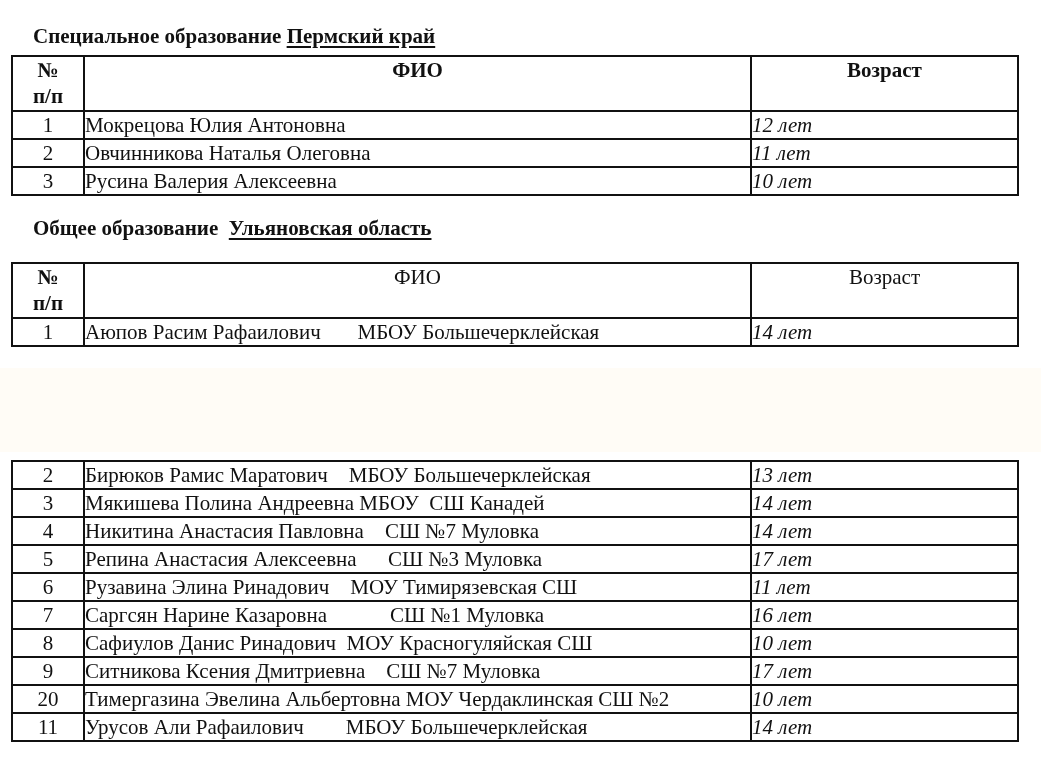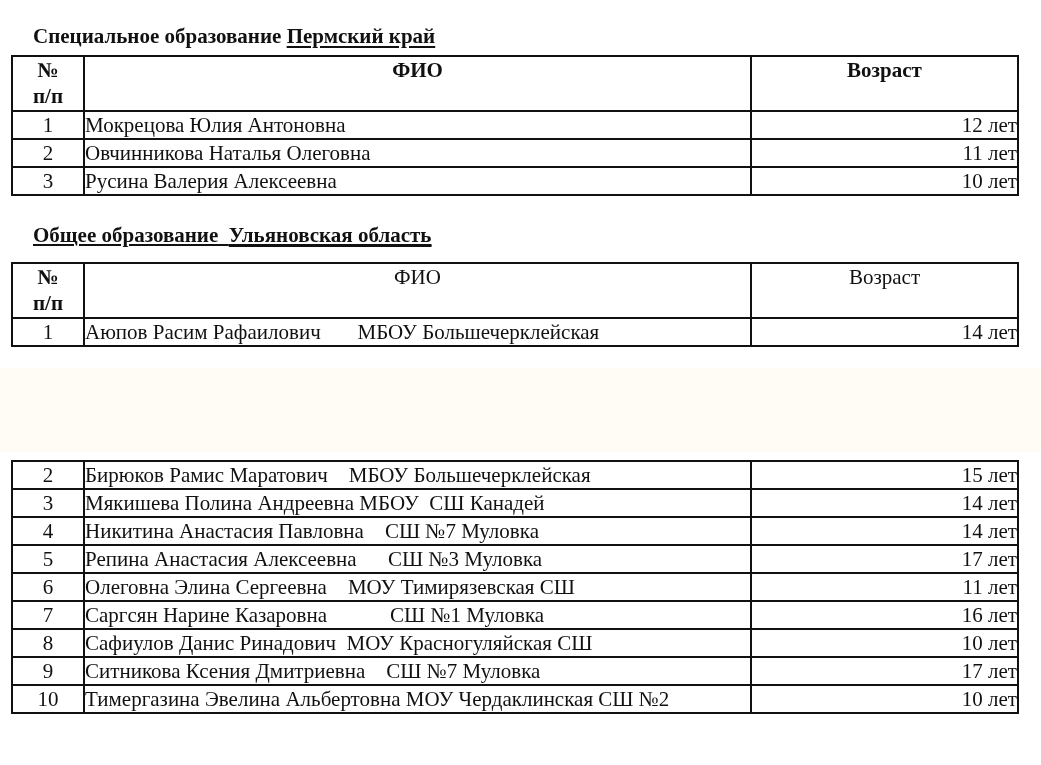--- a/index.html
+++ b/index.html
@@ -24,21 +24,21 @@
   }
   col.c-num { width: 72px; }
   col.c-name { width: 667px; }
   col.c-age { width: 267px; }
   th { font-weight: bold; text-align: center; }
   th.normal { font-weight: normal; }
   th.h-num { line-height: 26px; padding-top: 0px; }
   tr.head th { height: 53px; }
   td.num { text-align: center; }
   td.name { padding-left: 10px; }
-  td.age { text-align: right; }
+  td.age { text-align: left; font-style: italic; }
   .gap-band {
     position: absolute; left: 0; top: 368px; width: 1041px; height: 84px;
     background: #fffcf6;
   }
 </style>
 </head>
 <body>
 
 <div class="section-title" style="top:24px;"><span>Специальное образование </span><span class="region">Пермский край</span></div>
 
@@ -66,21 +66,21 @@
     <td class="age">11 лет</td>
   </tr>
   <tr>
     <td class="num">3</td>
     <td class="name">Русина Валерия Алексеевна</td>
     <td class="age">10 лет</td>
   </tr>
 </tbody>
   </table>
 
-<div class="section-title" style="top:223px;text-decoration:underline;"><span>Общее образование  </span><span class="region">Ульяновская область</span></div>
+<div class="section-title" style="top:216px;"><span>Общее образование  </span><span class="region">Ульяновская область</span></div>
 
 <table class="list" style="top:262px;">
   <colgroup>
       <col class="c-num">
       <col class="c-name">
       <col class="c-age">
     </colgroup>
   <tbody>
       <tr class="head">
     <th class="h-num">№
@@ -101,56 +101,61 @@
 <table class="list" style="top:460px;">
   <colgroup>
       <col class="c-num">
       <col class="c-name">
       <col class="c-age">
     </colgroup>
   <tbody>
       <tr>
     <td class="num">2</td>
     <td class="name">Бирюков Рамис Маратович    МБОУ Большечерклейская</td>
-    <td class="age">15 лет</td>
+    <td class="age">13 лет</td>
   </tr>
   <tr>
     <td class="num">3</td>
     <td class="name">Мякишева Полина Андреевна МБОУ  СШ Канадей</td>
     <td class="age">14 лет</td>
   </tr>
   <tr>
     <td class="num">4</td>
     <td class="name">Никитина Анастасия Павловна    СШ №7 Муловка</td>
     <td class="age">14 лет</td>
   </tr>
   <tr>
     <td class="num">5</td>
     <td class="name">Репина Анастасия Алексеевна      СШ №3 Муловка</td>
     <td class="age">17 лет</td>
   </tr>
   <tr>
     <td class="num">6</td>
-    <td class="name">Олеговна Элина Сергеевна    МОУ Тимирязевская СШ</td>
+    <td class="name">Рузавина Элина Ринадович    МОУ Тимирязевская СШ</td>
     <td class="age">11 лет</td>
   </tr>
   <tr>
     <td class="num">7</td>
     <td class="name">Саргсян Нарине Казаровна            СШ №1 Муловка</td>
     <td class="age">16 лет</td>
   </tr>
   <tr>
     <td class="num">8</td>
     <td class="name">Сафиулов Данис Ринадович  МОУ Красногуляйская СШ</td>
     <td class="age">10 лет</td>
   </tr>
   <tr>
     <td class="num">9</td>
     <td class="name">Ситникова Ксения Дмитриевна    СШ №7 Муловка</td>
     <td class="age">17 лет</td>
   </tr>
   <tr>
-    <td class="num">10</td>
+    <td class="num">20</td>
     <td class="name">Тимергазина Эвелина Альбертовна МОУ Чердаклинская СШ №2</td>
     <td class="age">10 лет</td>
+  </tr>
+  <tr>
+    <td class="num">11</td>
+    <td class="name">Урусов Али Рафаилович        МБОУ Большечерклейская</td>
+    <td class="age">14 лет</td>
   </tr>
 </tbody>
   </table>
 
 </body></html>

